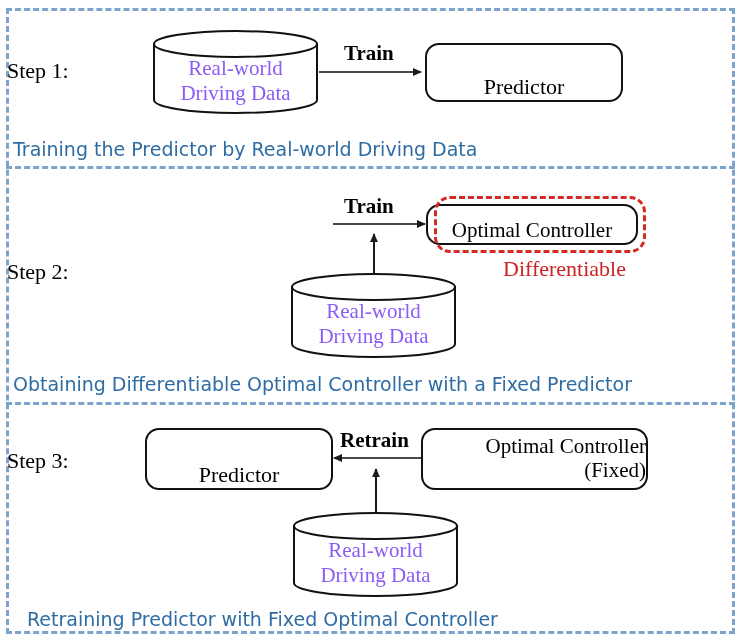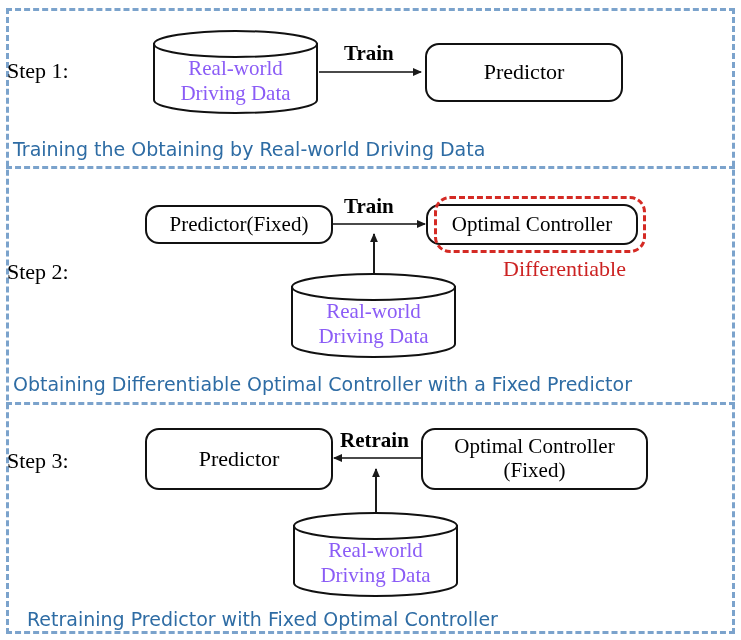--- a/index.html
+++ b/index.html
@@ -56,21 +56,21 @@
     line-height: 1;
   }
 
   .node-box {
     position: absolute;
     box-sizing: border-box;
     border: 2.4px solid #111111;
     border-radius: 14px;
     background: #ffffff;
     display: flex;
-    align-items: center;
+    align-items: flex-end;
     justify-content: center;
     text-align: center;
     font-size: 22px;
     color: #000000;
     line-height: 1.12;
     z-index: 3;
   }
 
   .dashed-highlight {
     position: absolute;
@@ -171,27 +171,24 @@
       <div>Driving Data</div>
     </div>
   </div>
 
   <div class="edge-label" style="left:344px; top:43px;">Train</div>
 
   <div class="node-box" style="left:425px; top:43px; width:198px; height:59px;">
     <span>Predictor</span>
   </div>
 
-  <div class="caption" style="left:13px; top:140px;">Training the Obtaining by Real-world Driving Data</div>
+  <div class="caption" style="left:13px; top:140px;">Training the Predictor by Real-world Driving Data</div>
 
   <div class="step-label" style="left:7px; top:213px;margin-top:48px;">Step 2:</div>
 
-  <div class="node-box" style="left:145px; top:205px; width:188px; height:39px; font-size:21px;">
-    <span>Predictor(Fixed)</span>
-  </div>
 
   <div class="edge-label" style="left:344px; top:196px;">Train</div>
 
   <div class="node-box" style="left:426px; top:204px; width:212px; height:41px; font-size:21px;">
     <span>Optimal Controller</span>
   </div>
   <div class="dashed-highlight" style="left:434px; top:196px; width:212px; height:57px;"></div>
 
   <div class="note-red" style="left:503px; top:258px;">Differentiable</div>
 

